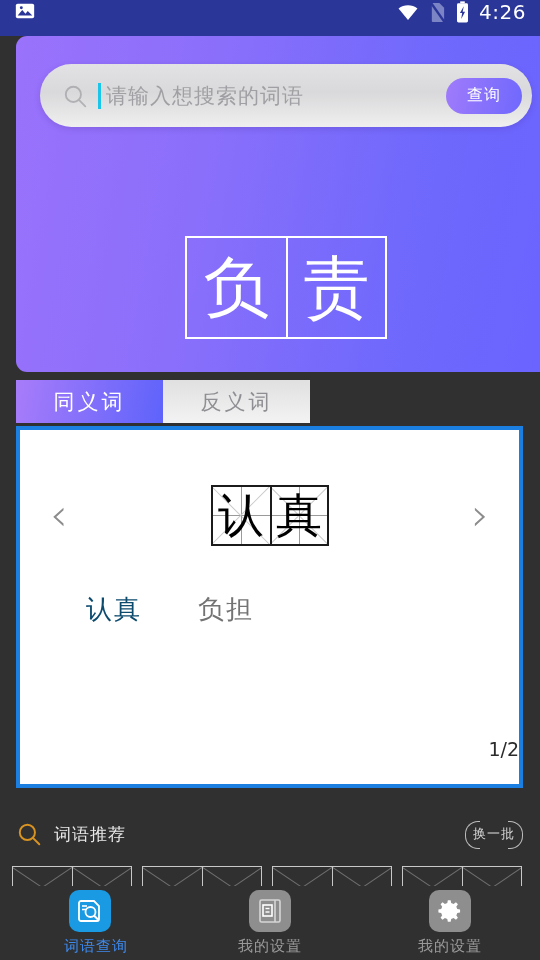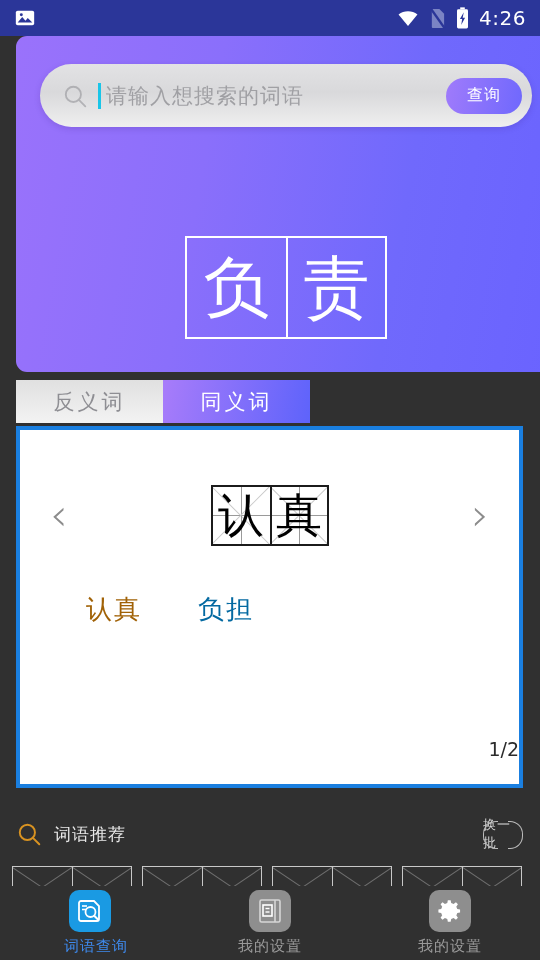--- a/index.html
+++ b/index.html
@@ -6,21 +6,21 @@
   html, body {
     width:540px; height:960px;
     font-family:"DejaVu Sans","Liberation Sans",sans-serif;
     background:#303030; overflow:hidden;
   }
   #app { position:relative; width:540px; height:960px; background:#303030; }
 
   
   .statusbar{
     position:absolute; left:0; top:0; width:540px; height:36px;
-    background:#2b3699; display:flex; align-items:center;
+    background:#2b3699; display:flex; align-items:flex-start;
     padding:0 14px; color:#fff;
   }
   .sb-left{ display:flex; align-items:center; gap:8px; }
   .sb-right{ margin-left:auto; display:flex; align-items:center; gap:10px; }
   .sb-time{ font-size:20px; letter-spacing:.5px; color:#fff;
             font-family:"DejaVu Sans","Liberation Sans",sans-serif; }
   .ic{ display:block; }
 
   
   .hero{
@@ -100,37 +100,37 @@
   .tzg .cell::before{ transform:rotate(45deg); }
   .tzg .cell::after{ transform:rotate(-45deg); }
   .tzg .cell .hline,.tzg .cell .vline{ position:absolute; background:#9a9a9a; z-index:1; }
   .tzg .cell .hline{ left:0; right:0; top:50%; height:1px; }
   .tzg .cell .vline{ top:0; bottom:0; left:50%; width:1px; }
 
   .wordlist{
     display:flex; align-items:baseline; padding-left:66px; gap:56px;
     margin-top:-8px;
   }
-  .wordlist .w{ font-size:26px; letter-spacing:2px; color:#0369a1; cursor:pointer; }
-  .wordlist .w.sel{ color:#a16207; }
+  .wordlist .w{ font-size:26px; letter-spacing:2px; color:#737373; cursor:pointer; }
+  .wordlist .w.sel{ color:#0c4a6e; }
 
   .pager{
     position:absolute; left:0; right:0; bottom:24px; text-align:right;
     font-size:19px; color:#2b2b2b;
     font-family:"DejaVu Sans","Liberation Sans",sans-serif;
   }
 
   
   .rec-head{
     position:absolute; left:16px; top:812px; width:507px; height:44px;
     display:flex; align-items:center;
   }
   .rec-title{ font-size:17px; color:#e9e9e9; letter-spacing:1px; margin-left:12px; }
   .rec-refresh{
-    margin-left:auto; width:40px; height:26px; position:relative;
+    margin-left:auto; width:58px; height:26px; position:relative;
     display:flex; align-items:center; justify-content:center;
     font-size:13px; color:#d8d8d8; letter-spacing:1px; cursor:pointer;
   }
   .rec-refresh::before,.rec-refresh::after{
     content:""; position:absolute; top:0; width:14px; height:26px;
     border:1px solid #bdbdbd;
   }
   .rec-refresh::before{ left:0; border-right:0; border-radius:13px 0 0 13px; }
   .rec-refresh::after{ right:0; border-left:0; border-radius:0 13px 13px 0; }
 
@@ -211,22 +211,22 @@
       <button class="s-btn">查询</button>
     </div>
 
     <div class="bigword">
       <div class="cell">负</div>
       <div class="cell">责</div>
     </div>
   </div>
 
   <div class="tabs">
+    <div class="tab active">同义词</div>
     <div class="tab inactive">反义词</div>
-    <div class="tab active">同义词</div>
   </div>
 
   <div class="card">
 
     <div class="card-top">
       <div class="arrow left">‹</div>
 
       <div class="tzg">
         <div class="cell">
           <span class="hline"></span>

